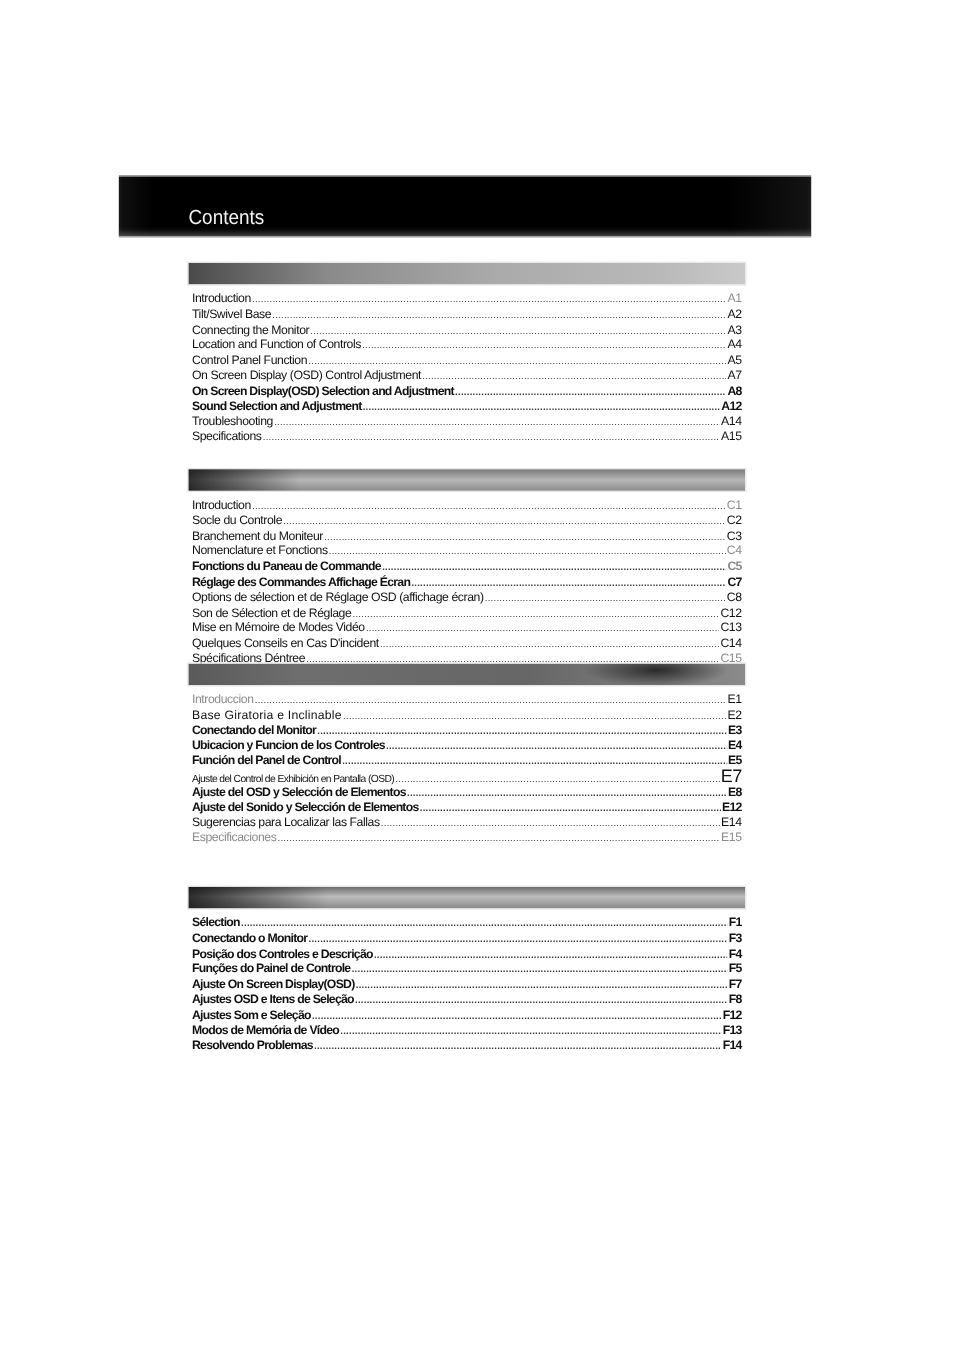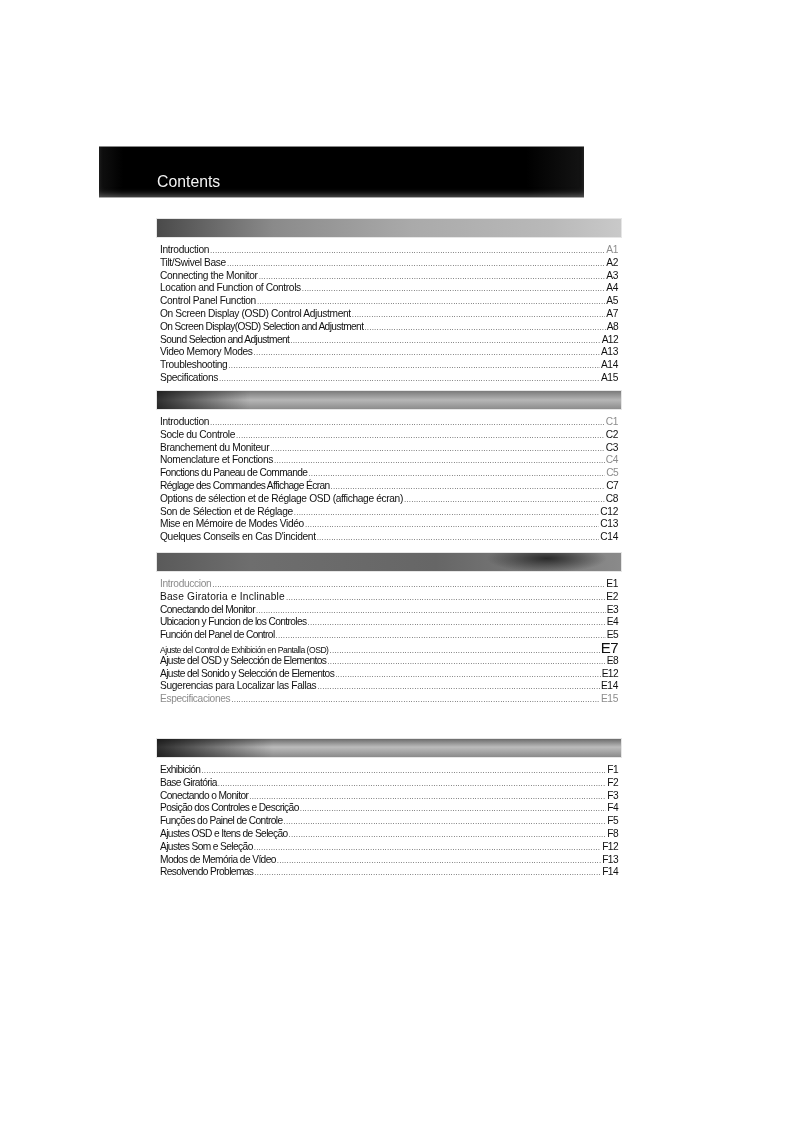--- a/index.html
+++ b/index.html
@@ -1,19 +1,19 @@
 <!DOCTYPE html>
 <html><head>
 <meta charset="utf-8">
 <style>
   html, body { margin: 0; padding: 0; background: #ffffff; }
   body { width: 802px; height: 1132px; position: relative; overflow: hidden;
          font-family: "Liberation Sans", sans-serif; color: #111; }
   .header-band {
-    position: absolute; left: 99px; top: 146px; width: 485px; height: 50px;
+    position: absolute; left: 99px; top: 146px; width: 577px; height: 50px;
     background: linear-gradient(to right, #111 0%, #000 5%, #000 88%, #141414 100%);
     box-shadow: inset 0 -5px 6px -3px rgba(160,160,160,0.55);
     border-top: 1px solid #888; border-bottom: 1px solid #aaa;
   }
   .header-title {
     position: absolute; left: 58px; top: 25px; color: #f2f2f2;
     font-size: 17px; letter-spacing: 0px; transform: scaleX(0.93); transform-origin: left;
   }
   .section { position: absolute; left: 156px; width: 466px; }
   .bar { height: 20px; width: 466px; border: 1px solid #e6e6e6; box-sizing: border-box; }
@@ -25,21 +25,21 @@
   .bar.pt { background: linear-gradient(to bottom, #6c6c6c 0%, #bcbcbc 45%, #8a8a8a 100%),
                         linear-gradient(to right, #3e3e3e 0%, transparent 25%); background-blend-mode: multiply; }
   .entries { margin: 6px 0 0 4px; width: 458px; }
   .entry { display: flex; align-items: baseline; height: 12.8px; line-height: 12.8px;
            font-size: 10.2px; white-space: nowrap; letter-spacing: -0.35px; }
   .entry .label { flex: 0 0 auto; }
   .entry .leader { flex: 1 1 auto; overflow: hidden; color: #333; font-size: 8px; letter-spacing: 0.2px; margin: 0 1px; }
   .entry .leader::before { content: "........................................................................................................................................................................................................................................"; }
   .entry .page { flex: 0 0 auto; }
   .grey { color: #8c8c8c; }
-  .bold { font-weight: normal; letter-spacing: -0.6px; }
+  .bold { font-weight: bold; letter-spacing: -0.6px; }
 </style>
 </head>
 <body>
 
 <div class="header-band">
   <span class="header-title">Contents</span>
 </div>
 
 <div class="section" style="top:218px;">
   <div class="bar en"></div>
@@ -78,25 +78,20 @@
         <span class="label">On Screen Display(OSD) Selection and Adjustment</span>
         <span class="leader"></span>
         <span class="page">A8</span>
       </div>
     <div class="entry bold">
         <span class="label">Sound Selection and Adjustment</span>
         <span class="leader"></span>
         <span class="page">A12</span>
       </div>
     <div class="entry">
-        <span class="label">Video Memory Modes</span>
-        <span class="leader"></span>
-        <span class="page">A13</span>
-      </div>
-    <div class="entry">
         <span class="label">Troubleshooting</span>
         <span class="leader"></span>
         <span class="page">A14</span>
       </div>
     <div class="entry">
         <span class="label">Specifications</span>
         <span class="leader"></span>
         <span class="page">A15</span>
       </div>
   </div>
@@ -148,20 +143,25 @@
     <div class="entry">
         <span class="label">Mise en Mémoire de Modes Vidéo</span>
         <span class="leader"></span>
         <span class="page">C13</span>
       </div>
     <div class="entry">
         <span class="label">Quelques Conseils en Cas D'incident</span>
         <span class="leader"></span>
         <span class="page">C14</span>
       </div>
+    <div class="entry">
+        <span class="label">Spécifications Déntree</span>
+        <span class="leader"></span>
+        <span class="page grey">C15</span>
+      </div>
   </div>
 </div>
 
 <div class="section" style="top:552px;">
   <div class="bar es"></div>
   <div class="entries">
     <div class="entry">
         <span class="label grey">Introduccion</span>
         <span class="leader"></span>
         <span class="page">E1</span>
@@ -211,45 +211,45 @@
         <span class="leader"></span>
         <span class="page grey">E15</span>
       </div>
   </div>
 </div>
 
 <div class="section" style="top:738px;">
   <div class="bar pt"></div>
   <div class="entries">
     <div class="entry bold">
-        <span class="label">Exhibición</span>
+        <span class="label">Sélection</span>
         <span class="leader"></span>
         <span class="page">F1</span>
       </div>
     <div class="entry bold">
-        <span class="label">Base Giratória</span>
-        <span class="leader"></span>
-        <span class="page">F2</span>
-      </div>
-    <div class="entry bold">
         <span class="label">Conectando o Monitor</span>
         <span class="leader"></span>
         <span class="page">F3</span>
       </div>
     <div class="entry bold">
         <span class="label">Posição dos Controles e Descrição</span>
         <span class="leader"></span>
         <span class="page">F4</span>
       </div>
     <div class="entry bold">
         <span class="label">Funções do Painel de Controle</span>
         <span class="leader"></span>
         <span class="page">F5</span>
       </div>
     <div class="entry bold">
+        <span class="label">Ajuste On Screen Display(OSD)</span>
+        <span class="leader"></span>
+        <span class="page">F7</span>
+      </div>
+    <div class="entry bold">
         <span class="label">Ajustes OSD e Itens de Seleção</span>
         <span class="leader"></span>
         <span class="page">F8</span>
       </div>
     <div class="entry bold">
         <span class="label">Ajustes Som e Seleção</span>
         <span class="leader"></span>
         <span class="page">F12</span>
       </div>
     <div class="entry bold">

